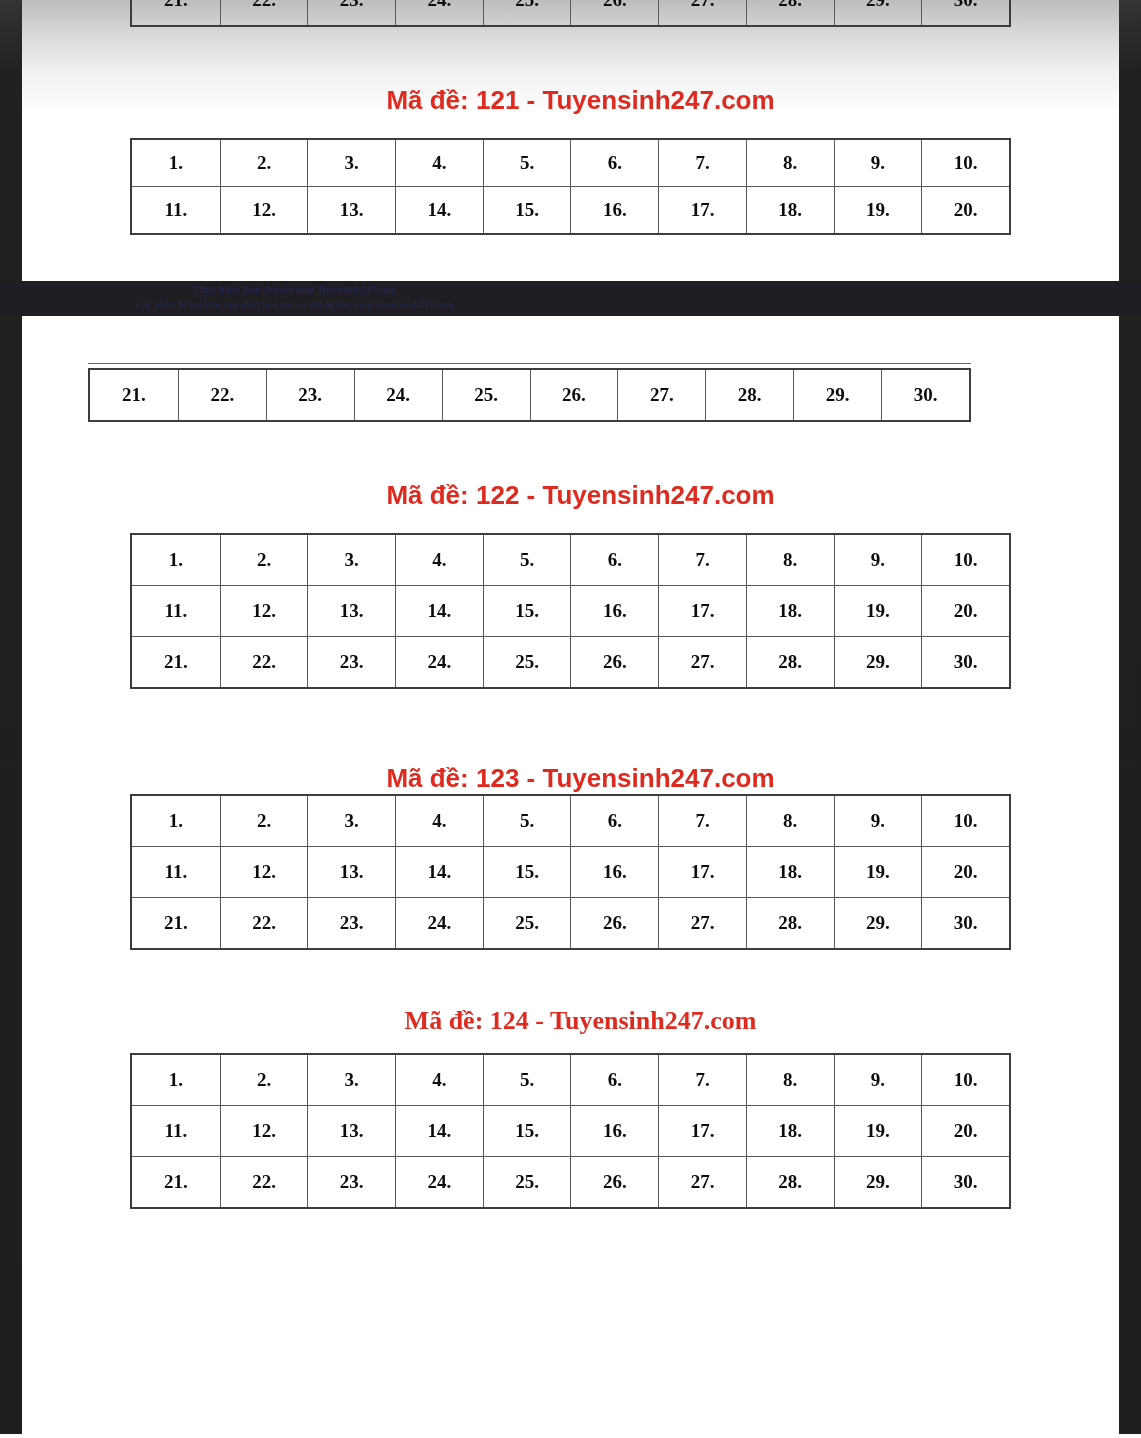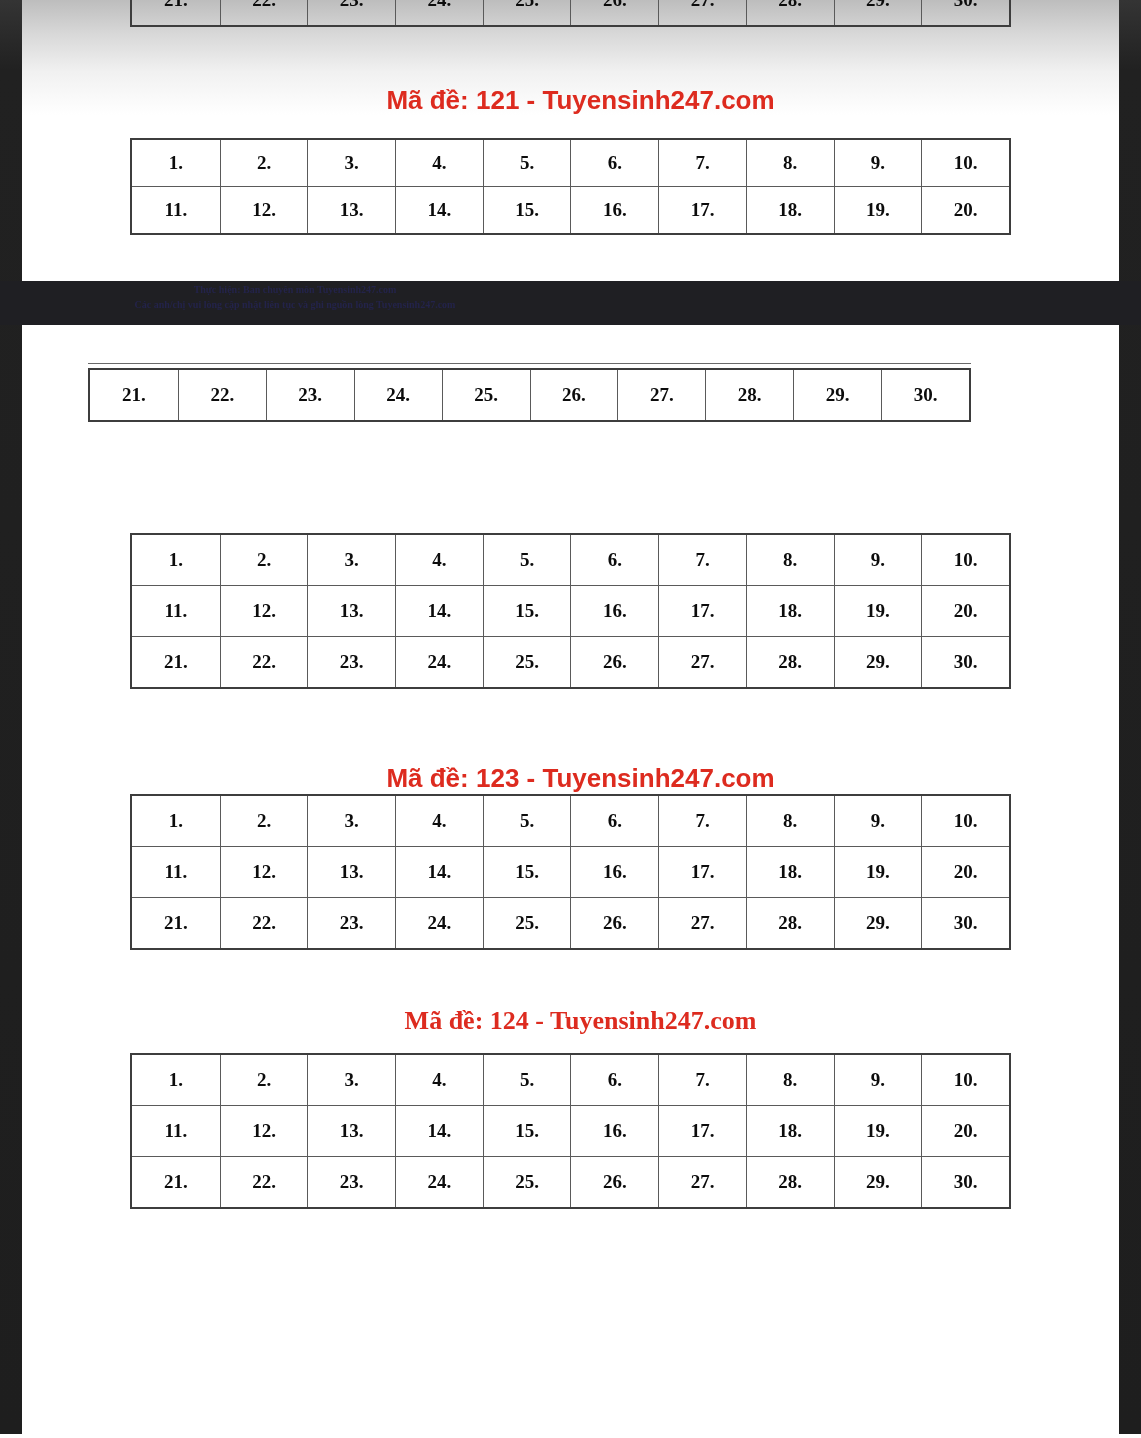--- a/index.html
+++ b/index.html
@@ -17,21 +17,21 @@
   #right-strip { left:1119px; }
 
   .page { position:absolute; left:22px; width:1097px; background:#fff; overflow:hidden; }
   #page-1 {
     top:0; height:281px;
     background:linear-gradient(180deg,#bdbdbd 0px,#d8d8d8 34px,#f1f1f1 72px,#ffffff 115px,#ffffff 100%);
   }
   #page-2 { top:316px; height:1118px; }
 
   #page-gap {
-    position:absolute; left:0; top:281px; width:1141px; height:44px;
+    position:absolute; left:0; top:281px; width:1141px; height:35px;
     background:#1f1f23; z-index:3;
   }
   .credit-wrap { position:absolute; left:100px; top:1px; width:390px; text-align:center; }
   .credit-line {
     font-family:"Liberation Serif", serif; font-weight:bold;
     font-size:10px; line-height:15px; color:#23234a;
     white-space:nowrap;
   }
 
   .section-title {
@@ -107,21 +107,21 @@
           <div class="cell">18.</div>
           <div class="cell">19.</div>
           <div class="cell">20.</div>
         </div>
     </div>
   </div>
 
   <div id="page-gap">
     <div class="credit-wrap">
       <div class="credit-line">Thực hiện: Ban chuyên môn Tuyensinh247.com</div>
-      <div class="credit-line">Các anh/chị vui lòng cập nhật liên tục và ghi nguồn lòng Tuyensinh247.com</div>
+      <div class="credit-line">Các anh/chị vui liên cập nhật liên tục và ghi nguồn giúp Tuyensinh247.com</div>
     </div>
   </div>
 
   <div class="page" id="page-2">
 
     <div class="cut-line" style="left:66px; top:47px; width:883px;"></div>
 
     <div class="ans-table" style="left:66px; top:52px; width:883px;">
       <div class="trow" style="--rh:50px;">
           <div class="cell">21.</div>
@@ -130,20 +130,21 @@
           <div class="cell">24.</div>
           <div class="cell">25.</div>
           <div class="cell">26.</div>
           <div class="cell">27.</div>
           <div class="cell">28.</div>
           <div class="cell">29.</div>
           <div class="cell">30.</div>
         </div>
     </div>
 
+    <div class="section-title" style="top:166px;">Mã đề: 122 - Tuyensinh247.com</div>
     <div class="ans-table" style="left:108px; top:217px; width:881px;">
       <div class="trow" style="--rh:50px;">
           <div class="cell">1.</div>
           <div class="cell">2.</div>
           <div class="cell">3.</div>
           <div class="cell">4.</div>
           <div class="cell">5.</div>
           <div class="cell">6.</div>
           <div class="cell">7.</div>
           <div class="cell">8.</div>

